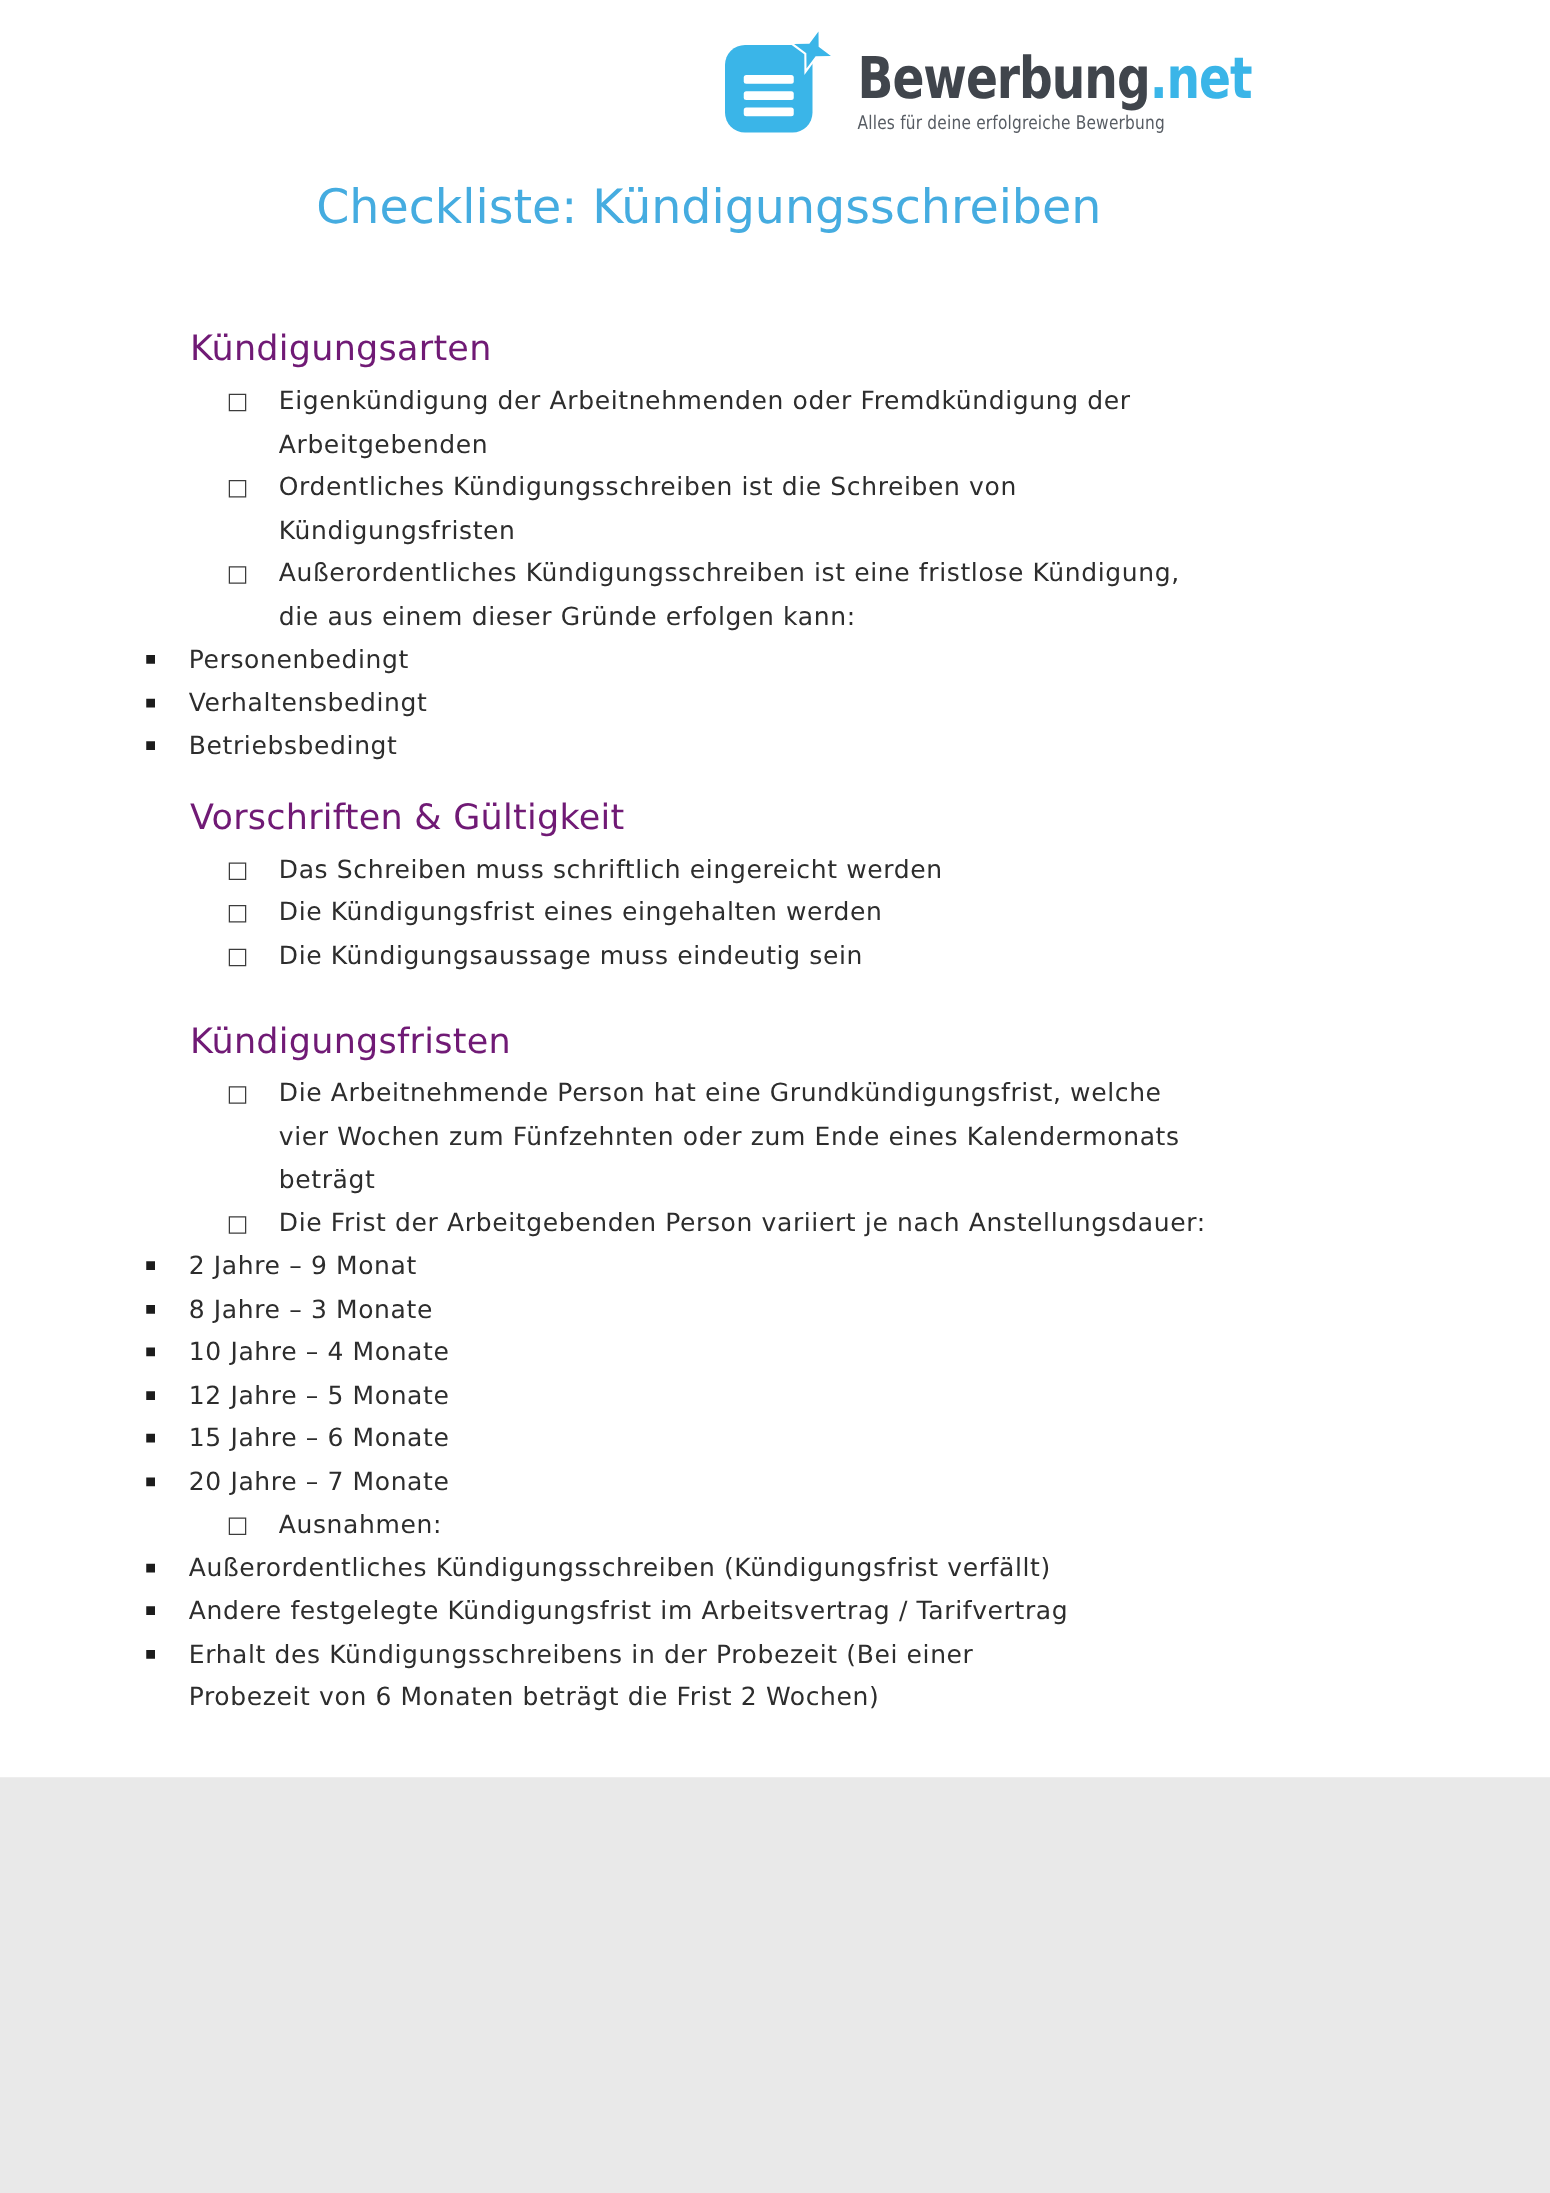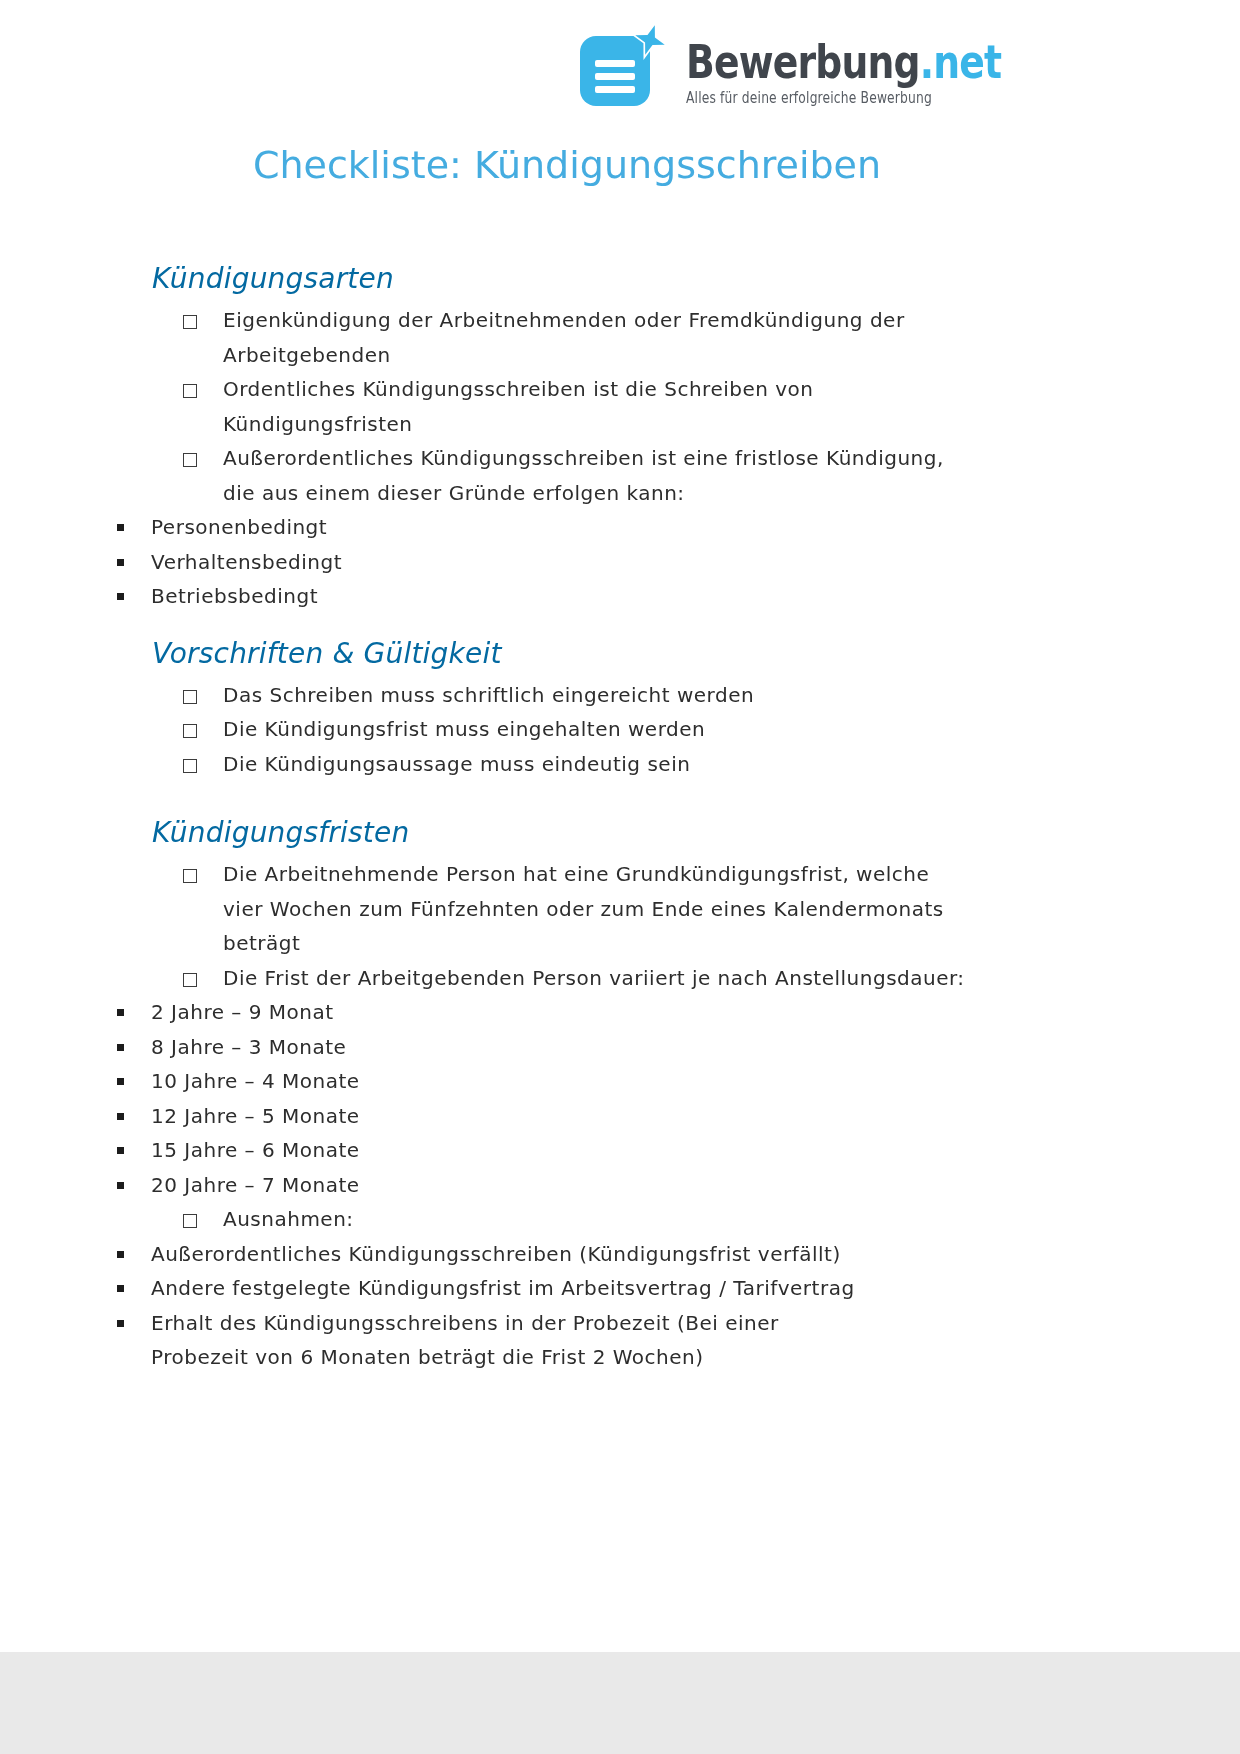--- a/index.html
+++ b/index.html
@@ -1,18 +1,18 @@
 <!DOCTYPE html>
 <html><head>
 <meta charset="utf-8">
 <style>
   html,body{margin:0;padding:0;background:#e9e9e9;}
   .page{
     position:relative;
-    width:1240px;height:1652px;
+    width:1240px;height:1422px;
     margin:0 auto;
     background:#ffffff;
     overflow:hidden;
     font-family:"DejaVu Sans","Liberation Sans",sans-serif;
     color:#2d2d2d;
   }
   
   .logo{position:absolute;top:18px;right:170px;display:flex;align-items:flex-start;}
   .logo-icon{flex-shrink:0;margin-right:12px;}
   .logo-textcol{padding-top:20px;transform:scaleX(0.82);transform-origin:left top;}
@@ -24,21 +24,21 @@
     position:absolute;top:141px;left:0;width:1134px;
     text-align:center;
     font-size:38px;line-height:48px;font-weight:400;
     letter-spacing:0px;color:#45ace0;
   }
   
   .content{position:absolute;top:0;left:0;right:0;}
   .section h2{
     margin:0 0 6px 152px;
     font-size:28px;line-height:36px;font-weight:400;
-    color:#0369a1;letter-spacing:0.2px;font-style:italic;
+    color:#701a75;letter-spacing:0.2px;
   }
   .section:nth-child(1) h2{margin-top:261px;}
   .section:nth-child(2) h2{margin-top:22px;}
   .section:nth-child(3) h2{margin-top:34px;}
   .items{font-size:20px;line-height:34.5px;letter-spacing:0.5px;}
   .check-item{display:flex;padding-left:183px;}
   .checkbox{
     flex-shrink:0;box-sizing:border-box;
     width:14px;height:14px;margin-top:12px;margin-right:26px;
     border:1.5px solid #3c3c3c;background:transparent;
@@ -109,21 +109,21 @@
       </section>
       <section class="section">
         <h2>Vorschriften &amp; Gültigkeit</h2>
         <div class="items">
           <div class="check-item">
             <span class="checkbox"></span>
             <div class="item-text">Das Schreiben muss schriftlich eingereicht werden</div>
           </div>
           <div class="check-item">
             <span class="checkbox"></span>
-            <div class="item-text">Die Kündigungsfrist muss eingehalten werden</div>
+            <div class="item-text">Die Kündigungsfrist eines eingehalten werden</div>
           </div>
           <div class="check-item">
             <span class="checkbox"></span>
             <div class="item-text">Die Kündigungsaussage muss eindeutig sein</div>
           </div>
         </div>
       </section>
       <section class="section">
         <h2>Kündigungsfristen</h2>
         <div class="items">

